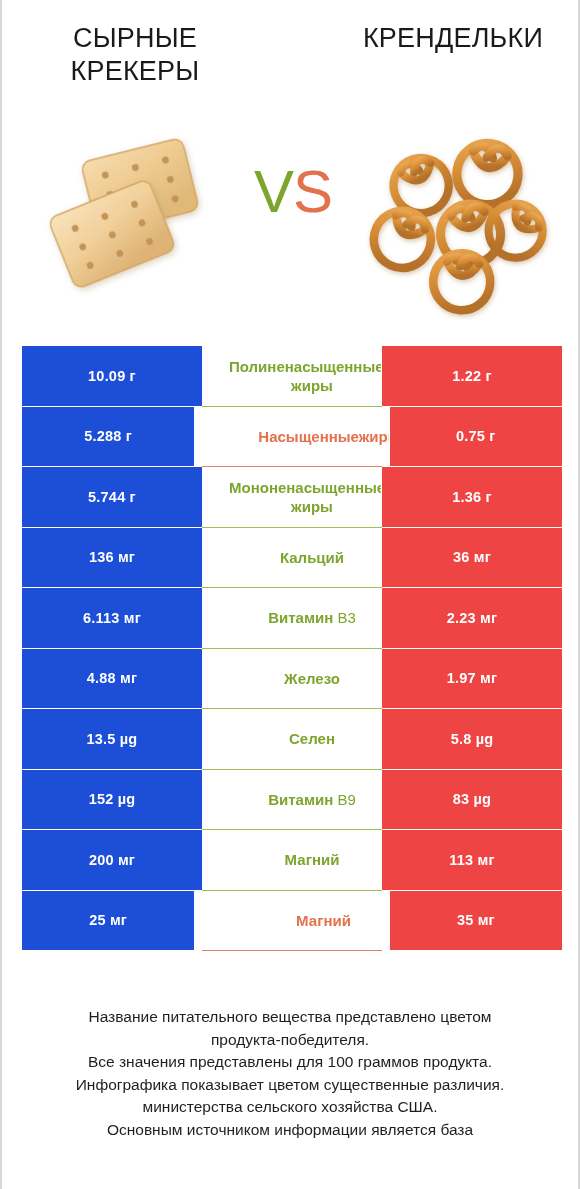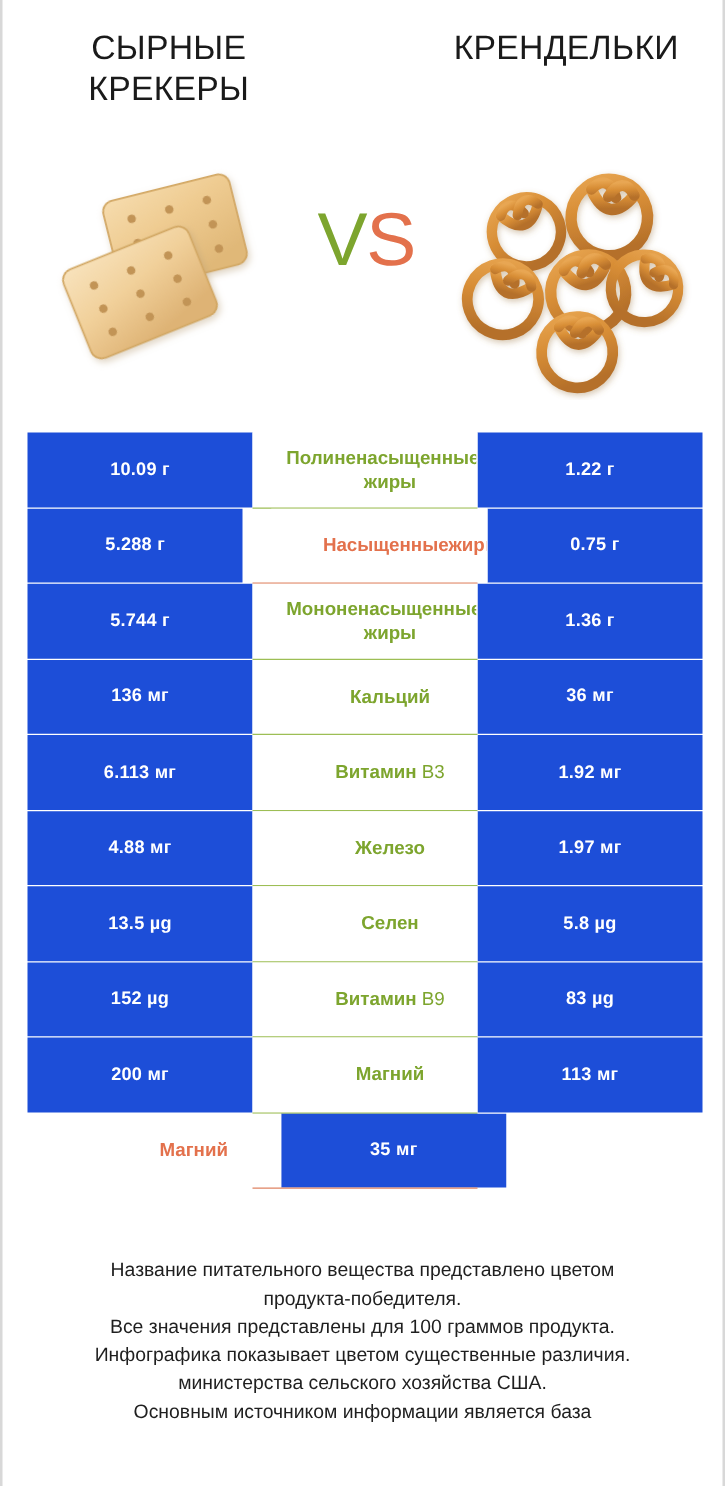--- a/index.html
+++ b/index.html
@@ -85,21 +85,21 @@
     text-align:center;
   }
   .cell-left, .cell-right {
     width:180px;
     color:#ffffff;
     font-size:14.5px;
     font-weight:700;
     letter-spacing:0.2px;
   }
   .cell-left  { background:#1d4ed8; }
-  .cell-right { background:#1d4ed8; }
+  .cell-right { background:#ef4444; }
 
   .cell-mid {
     width:180px;
     background:#ffffff;
     font-size:15px;
     font-weight:700;
     line-height:19px;
     padding:0 1px;
     overflow:hidden;
     white-space:nowrap;
@@ -294,21 +294,21 @@
           <div class="label-inner"><span class="l1">Кальций</span></div>
         </div>
         <div class="cell cell-right">36 мг</div>
         <div class="mid-divider"></div>
       </div>
       <div class="row g">
         <div class="cell cell-left">6.113 мг</div>
         <div class="cell cell-mid win-green">
           <div class="label-inner"><span class="l1">Витамин<span class="nutrient-unit"> B3</span></span></div>
         </div>
-        <div class="cell cell-right">1.92 мг</div>
+        <div class="cell cell-right">2.23 мг</div>
         <div class="mid-divider"></div>
       </div>
       <div class="row g">
         <div class="cell cell-left">4.88 мг</div>
         <div class="cell cell-mid win-green">
           <div class="label-inner"><span class="l1">Железо</span></div>
         </div>
         <div class="cell cell-right">1.97 мг</div>
         <div class="mid-divider"></div>
       </div>
@@ -330,20 +330,21 @@
       </div>
       <div class="row g">
         <div class="cell cell-left">200 мг</div>
         <div class="cell cell-mid win-green">
           <div class="label-inner"><span class="l1">Магний</span></div>
         </div>
         <div class="cell cell-right">113 мг</div>
         <div class="mid-divider"></div>
       </div>
       <div class="row o">
+        <div class="cell cell-left">25 мг</div>
         <div class="cell cell-mid win-org">
           <div class="label-inner"><span class="l1">Магний</span></div>
         </div>
         <div class="cell cell-right">35 мг</div>
         <div class="mid-divider"></div>
       </div>
     </div>
 
   <div class="footer">
       <p>Название питательного вещества представлено цветом</p>

